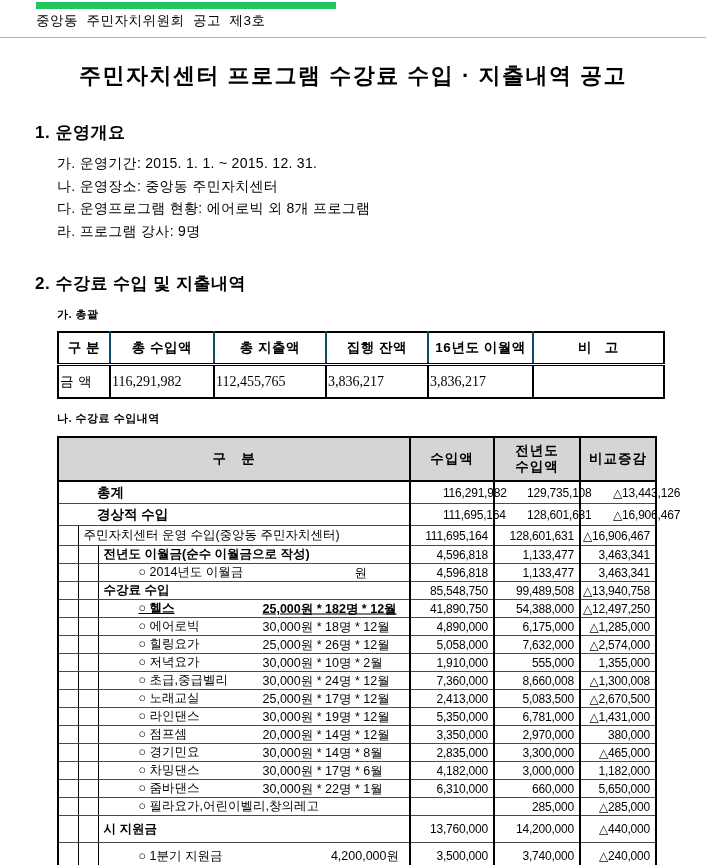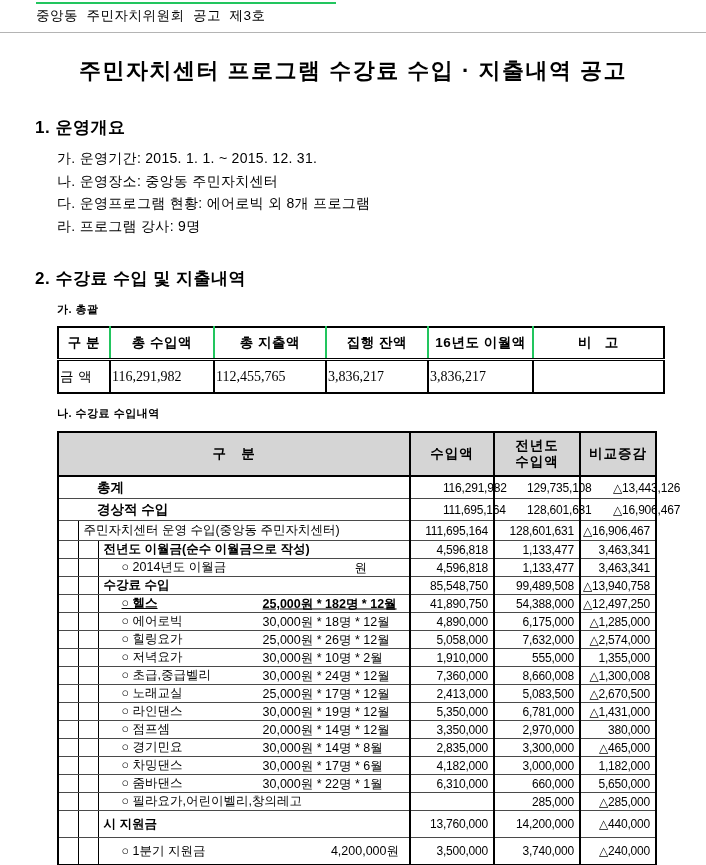--- a/index.html
+++ b/index.html
@@ -3,37 +3,37 @@
 <meta charset="utf-8">
 <style>
   html,body{margin:0;padding:0;}
   body{
     width:706px;height:865px;background:#ffffff;color:#000;
     font-family:"Liberation Sans","DejaVu Sans",sans-serif;
     position:relative;overflow:hidden;
   }
   
   .notice{
-    margin:2px 0 0 36px;width:300px;border-top:2px solid #22c55e;
+    margin:2px 0 0 36px;width:300px;border-top:7px solid #22c55e;
     padding-top:3px;font-size:13.5px;letter-spacing:0.5px;white-space:pre;
   }
   .top-rule{border:none;border-top:1px solid #b4b4b4;margin:7px 0 0 0;}
   .doc-title{
     text-align:center;font-size:22px;font-weight:bold;margin-top:23px;
     letter-spacing:1.5px;white-space:pre;
   }
   .sec-heading{font-size:17px;font-weight:bold;margin:30px 0 0 35px;letter-spacing:0.5px;}
   .sec1-items{margin:8px 0 0 57px;font-size:14px;line-height:22.5px;letter-spacing:0.3px;}
   .sub-heading{font-size:11px;font-weight:bold;margin:12px 0 0 57px;letter-spacing:0.5px;}
 
   
   table{border-collapse:collapse;table-layout:fixed;}
   .t1{width:608px;margin:9px 0 0 57px;border:2px solid #000;}
   .t1 th{
-    border-left:2px solid #22c55e;border-bottom:3px double #000;
+    border-left:2px solid #0c4a6e;border-bottom:3px double #000;
     font-size:13.5px;font-weight:bold;height:28px;white-space:pre;letter-spacing:0.5px;
   }
   .t1 td{border-left:2px solid #000;height:29px;text-align:left;}
   .t1 th:first-child,.t1 td:first-child{border-left:none;}
   .t1 .t1label{font-size:13.5px;white-space:pre;letter-spacing:0.5px;}
   .t1 .t1v{font-family:"Liberation Serif","DejaVu Serif",serif;font-size:14px;}
 
   
   .t2{width:600px;margin:10px 0 0 57px;border:2px solid #000;}
   .t2 thead th{
@@ -48,21 +48,21 @@
   .t2 td.amt{
     border-left:2px solid #000;text-align:right;padding-right:5px;
     font-size:12px;letter-spacing:-0.2px;white-space:pre;
   }
   .t2 td.lc{position:relative;white-space:pre;overflow:visible;}
   .t2 tr.lvl0 td{height:21px;padding-left:32px;}
   .t2 tr.lvl1 td{height:19px;}
   .t2 tr.tall td{height:26px;}
   .t2 tr.joined td{border-bottom:none;}
   .lab{padding-left:5px;}
-  .lab.circ{padding-left:23px;}
+  .lab.circ{padding-left:40px;}
   .t2 tr.lvl0 .lab{font-size:13.5px;padding-left:6px;}
   .t2 tr.b .lab{font-weight:bold;}
   .t2 tr.b td.amt{font-weight:normal;}
   .t2 tr.u .lab,.t2 tr.u .formula{text-decoration:underline;font-weight:bold;}
   .formula{position:absolute;left:164px;top:50%;transform:translateY(-50%);font-size:12.5px;white-space:pre;}
   .note{position:absolute;right:42px;top:50%;transform:translateY(-50%);font-size:12.5px;}
   .price{position:absolute;right:10px;top:50%;transform:translateY(-50%);font-size:12.5px;}
 </style>
 </head>
 <body>

